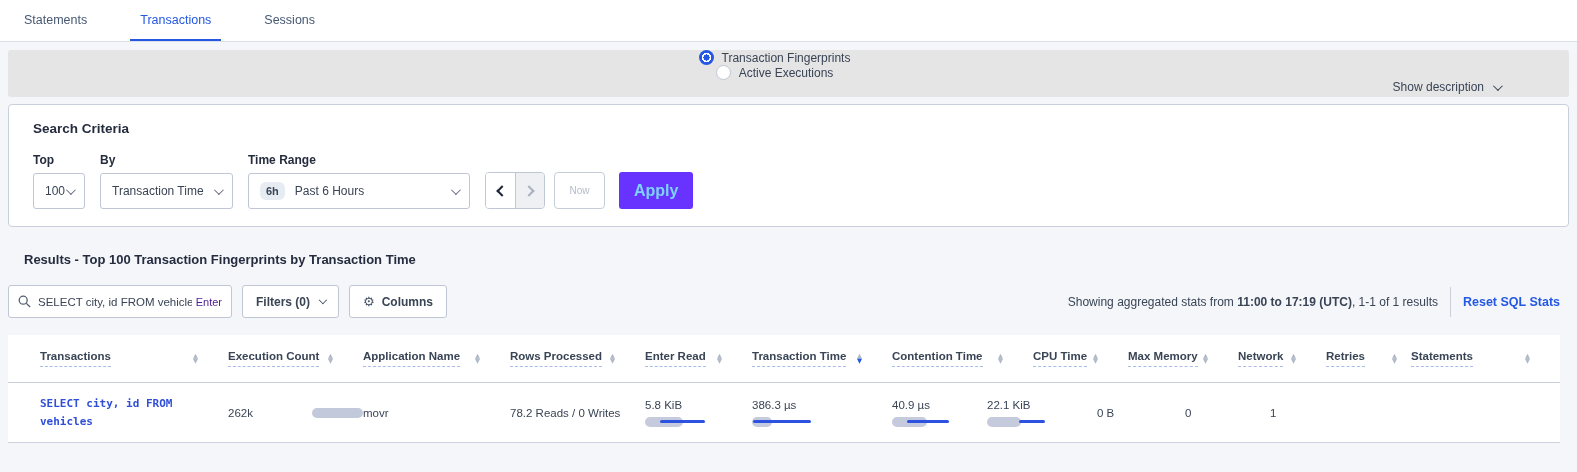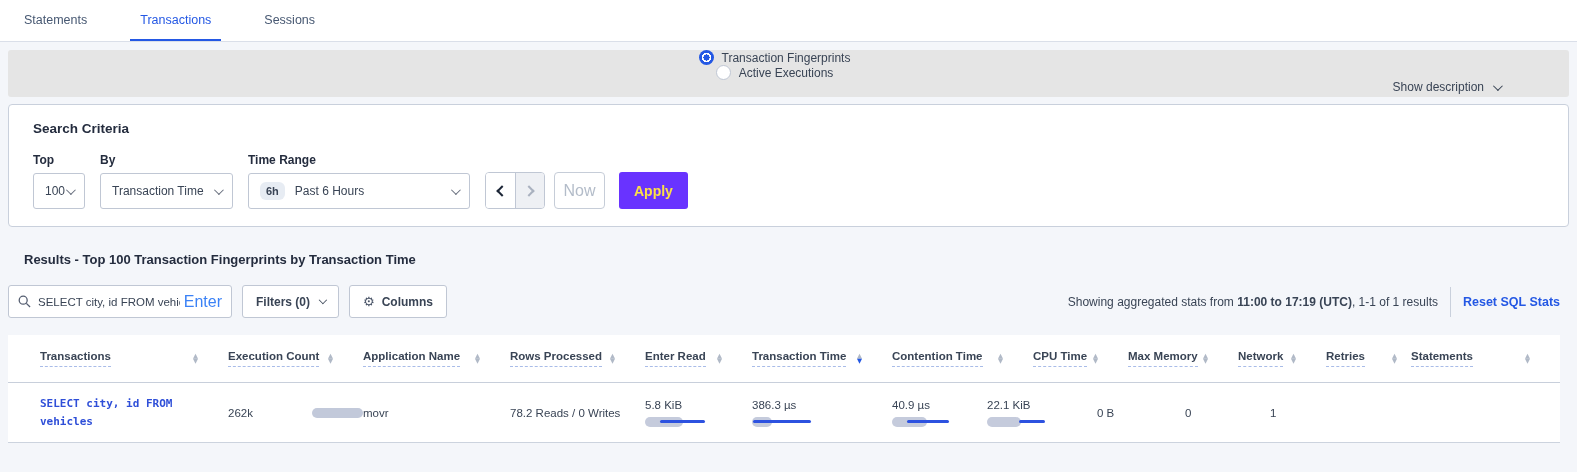--- a/index.html
+++ b/index.html
@@ -45,32 +45,32 @@
   .range-badge { background:#e7ecf3; border-radius:6px; font-size:11px; font-weight:700;
                  padding:3px 6px; margin-right:10px; color:#394455; }
   .arrow-group { display:flex; border:1px solid #c0c7d4; border-radius:4px; overflow:hidden; height:37px; margin-right:9px; }
   .arrow-btn { width:29px; display:flex; align-items:center; justify-content:center; background:#fff; cursor:pointer; }
   .arrow-btn + .arrow-btn { border-left:1px solid #c0c7d4; }
   .arrow-btn.disabled { background:#eef0f4; cursor:default; }
   .acaret { width:8px; height:8px; border-right:2.2px solid #1b2536; border-bottom:2.2px solid #1b2536; }
   .acaret.left  { transform:rotate(135deg); margin-left:3px; }
   .acaret.right { transform:rotate(-45deg); margin-right:3px; border-color:#a9b1bf; }
   .now-btn { width:51px; height:37px; border:1px solid #c6cdd8; border-radius:4px; background:#fff;
-             font-size:16px; color:#b3bcc9; display:flex; align-items:center; justify-content:center;
+             font-size:10px; color:#b3bcc9; display:flex; align-items:center; justify-content:center;
              margin-right:14px; cursor:pointer; }
   .apply-btn { height:37px; padding:0 15px; background:#6933ff; border:none; border-radius:3px;
-               color:#fde047; font-size:14px; font-weight:700; display:flex; align-items:center; cursor:pointer; }
+               color:#7dd3fc; font-size:16px; font-weight:700; display:flex; align-items:center; cursor:pointer; }
   
   .results-title { margin:25px 0 0 24px; font-size:13px; font-weight:700; color:#242c3e; }
   .toolbar { margin:18px 17px 0 8px; display:flex; align-items:center; }
   .search-box { width:224px; height:33px; background:#fff; border:1px solid #c0c7d4; border-radius:3px;
                 display:flex; align-items:center; padding:0 9px; }
   .search-box input { border:none; outline:none; flex:1; min-width:0; font-size:11.5px; color:#394455;
                       font-family:"Liberation Sans", sans-serif; background:transparent; margin-left:7px; }
-  .enter-label { font-size:16px; color:#3b82f6; margin-left:4px; cursor:pointer;text-align:center; }
+  .enter-label { font-size:11px; color:#4c1d95; margin-left:4px; cursor:pointer;text-align:center; }
   .tb-btn { height:33px; background:#fff; border:1px solid #c0c7d4; border-radius:3px; margin-left:10px;
             display:flex; align-items:center; padding:0 13px; font-size:12px; font-weight:700;
             color:#394455; cursor:pointer; }
   .tb-btn .chev { margin-left:8px; transform:rotate(45deg) translateY(-2px) scale(.85); }
   .gear { font-size:13px; margin-right:7px; color:#4a5568; font-family:"DejaVu Sans", sans-serif; }
   .stats { margin-left:auto; font-size:12px; color:#394455; display:flex; align-items:center; }
   .stats b { font-weight:700; }
   .stats-divider { width:1px; height:30px; background:#c9d0dc; margin:0 12px; }
   .reset-link { font-size:12.5px; font-weight:600; color:#2458e4; cursor:pointer; white-space:nowrap; }
   

